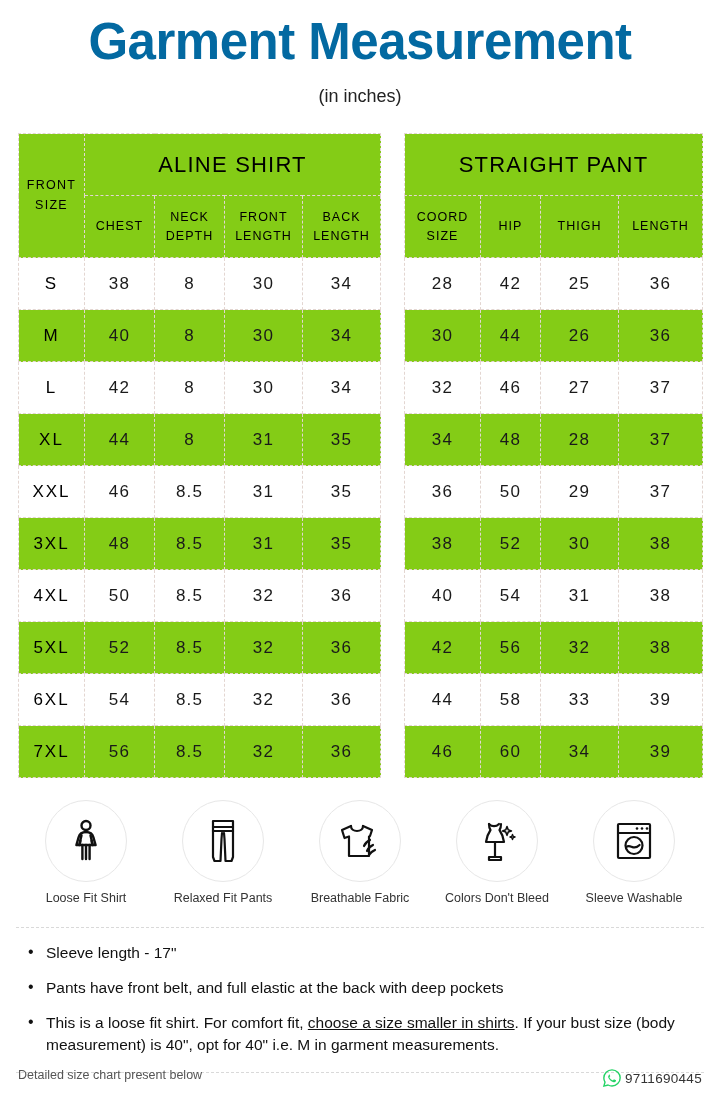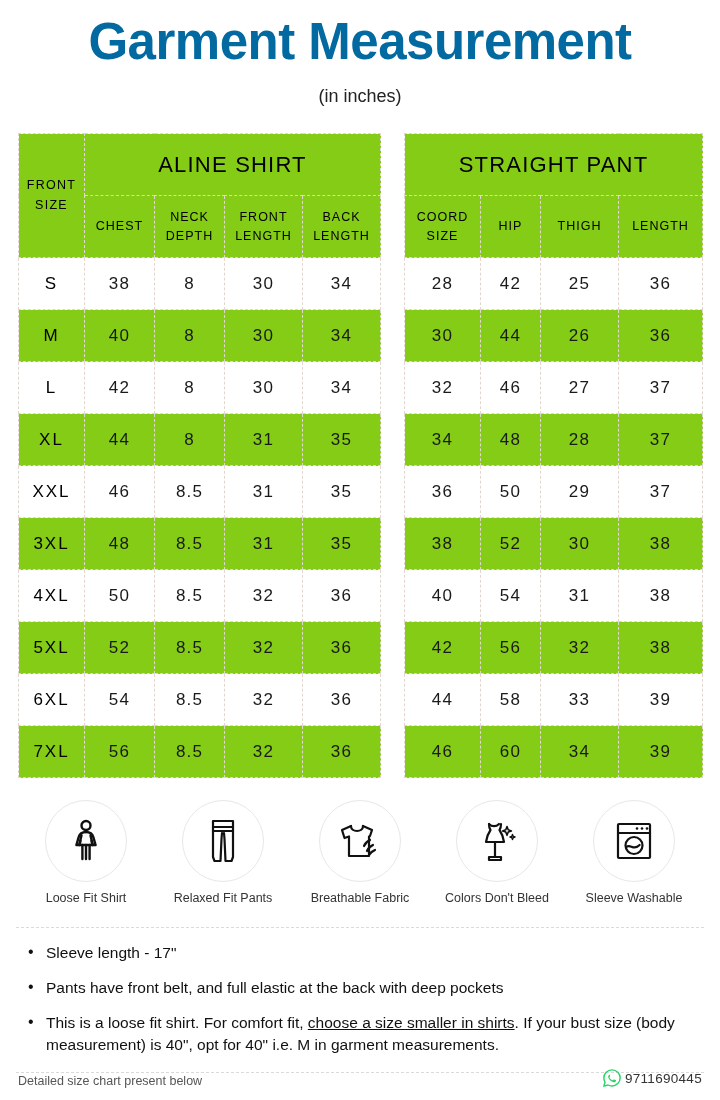--- a/index.html
+++ b/index.html
@@ -135,21 +135,21 @@
   }
   .uline { text-decoration: underline; }
 
   
   .footer {
     position: absolute;
     left: 18px;
     right: 18px;
     bottom: 12px;
     display: flex;
-    align-items: flex-end;
+    align-items: flex-start;
     justify-content: space-between;
   }
   .footer-note { font-size: 12.5px; color: #555; }
   .footer-contact { display: flex; align-items: center; gap: 3px; }
   .footer-phone { font-size: 13.5px; color: #333; letter-spacing: 0.3px; }
 </style>
 </head>
 <body>
 
 <div class="page">

